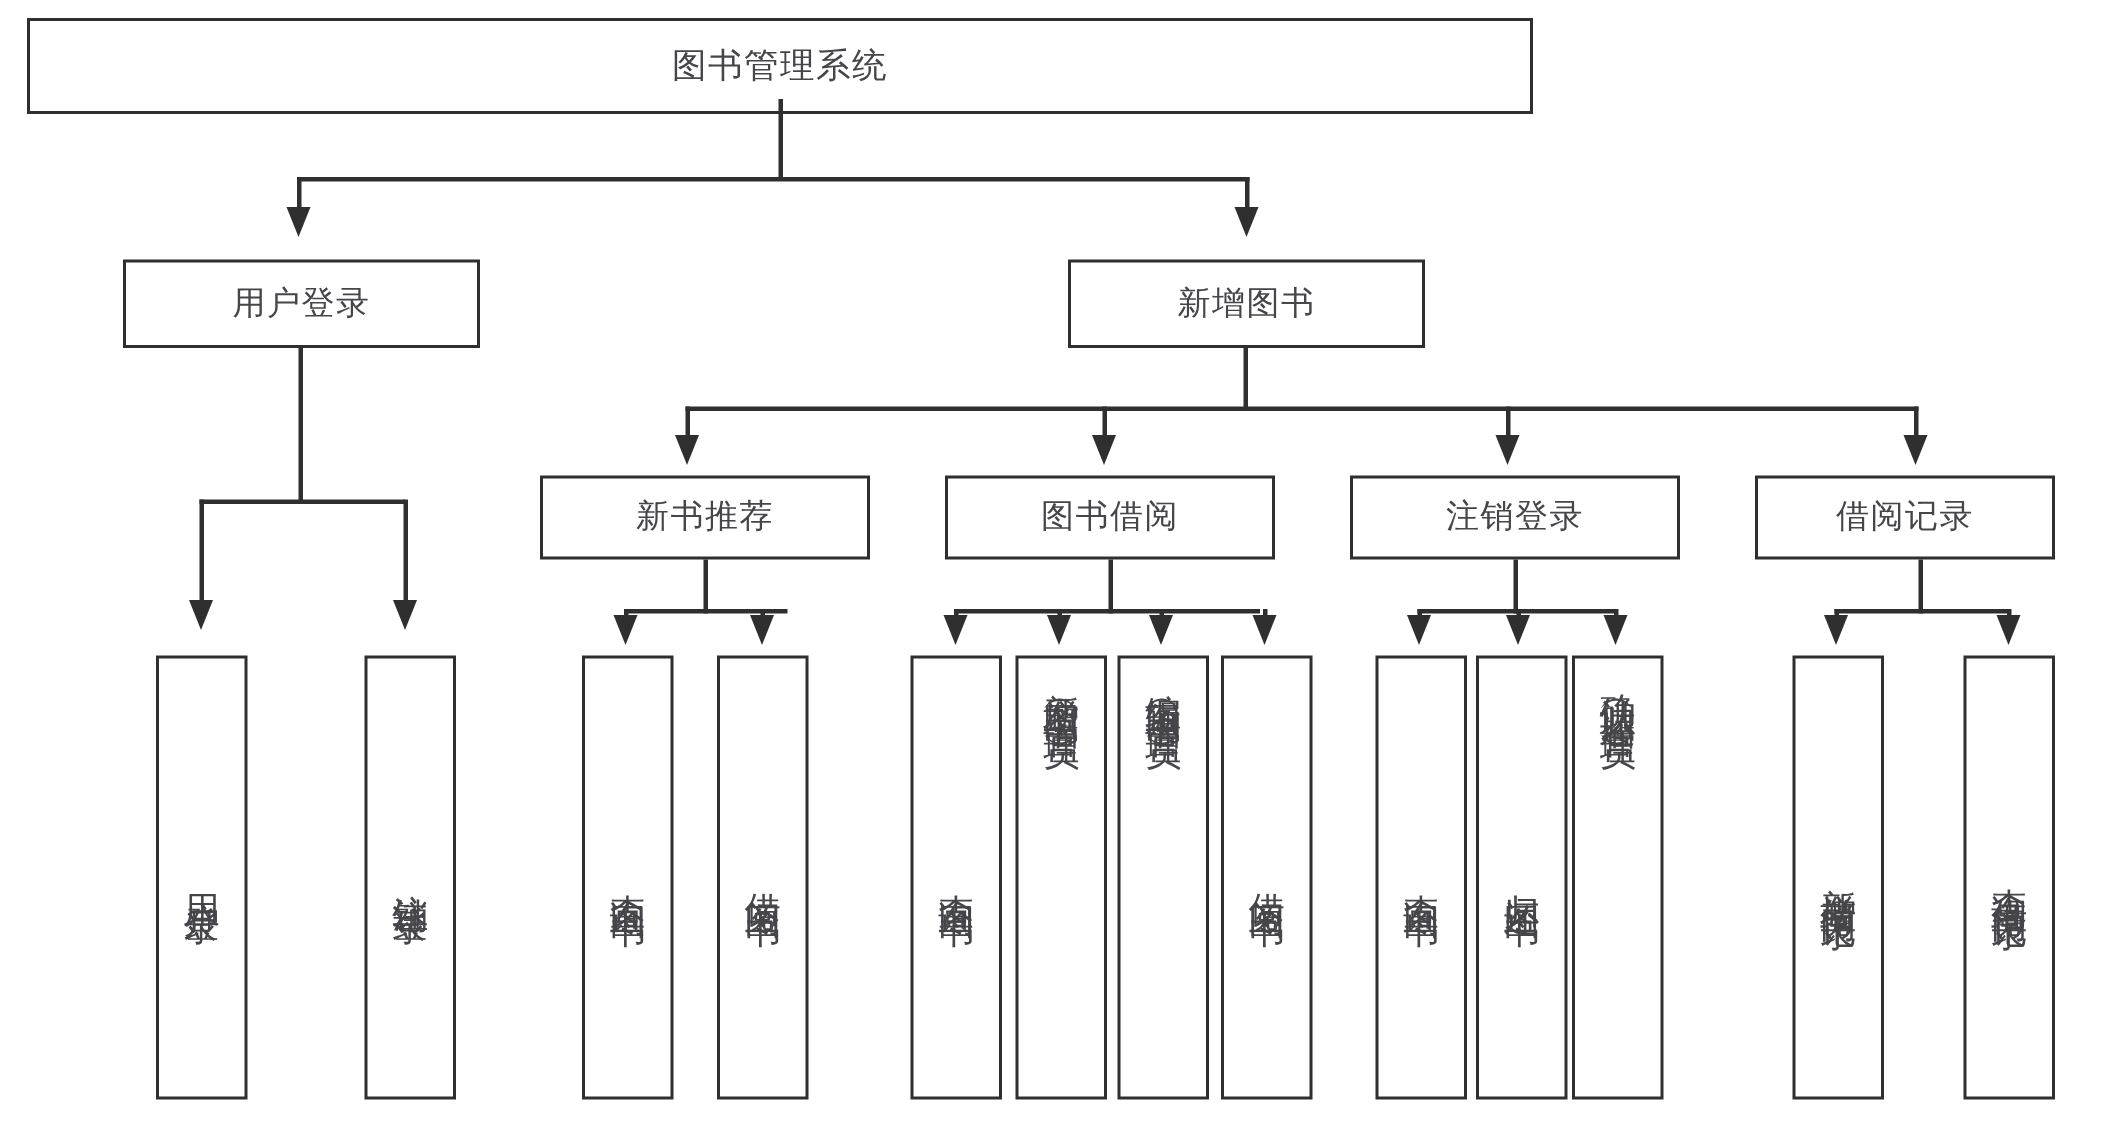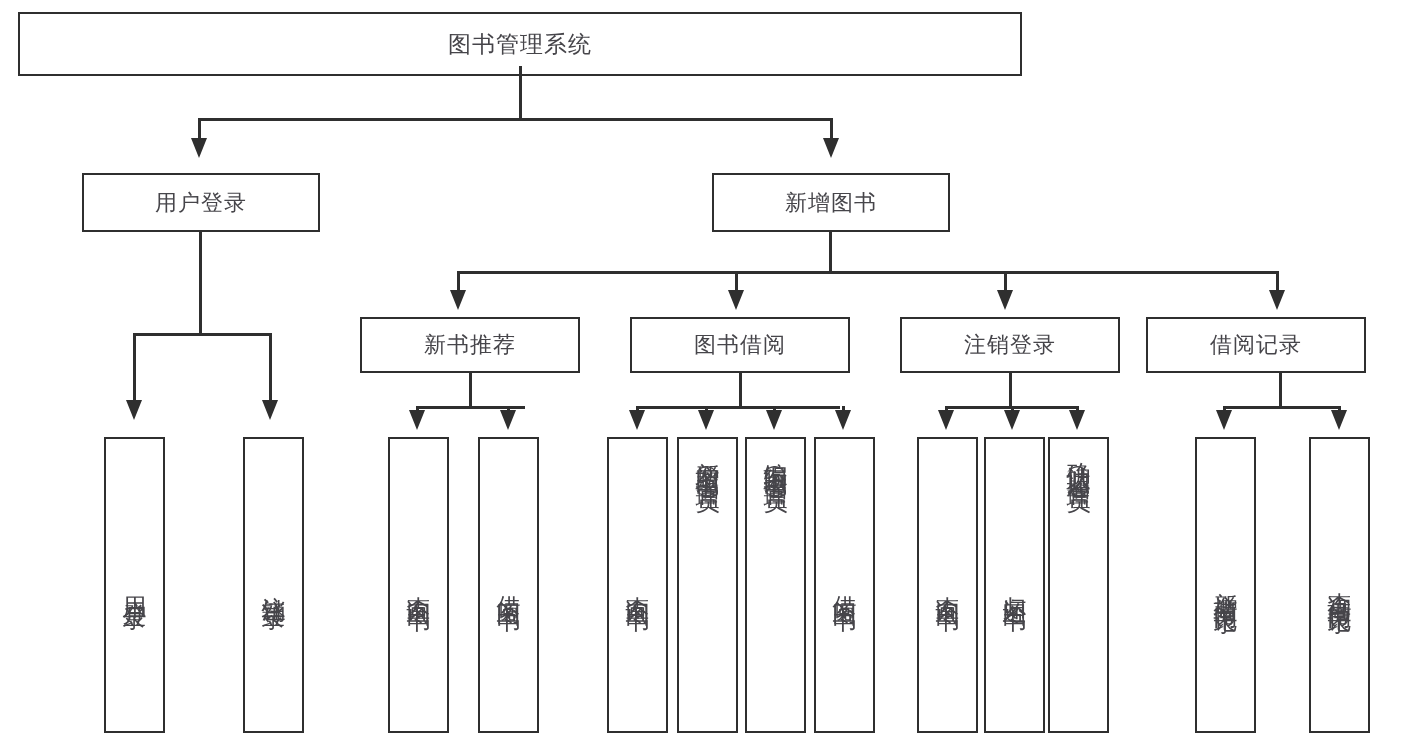--- a/index.html
+++ b/index.html
@@ -119,21 +119,21 @@
 
   <div class="node" style="left:360px;top:317px;width:220px;height:56px;">
     <span class="lbl">新书推荐</span>
   </div>
   <div class="node" style="left:630px;top:317px;width:220px;height:56px;">
     <span class="lbl">图书借阅</span>
   </div>
   <div class="node" style="left:900px;top:317px;width:220px;height:56px;">
     <span class="lbl">注销登录</span>
   </div>
-  <div class="node" style="left:1146px;top:317px;width:220px;height:56px;">
+  <div class="node" style="left:1170px;top:317px;width:200px;height:56px;">
     <span class="lbl">借阅记录</span>
   </div>
 
   <div class="ln vln" style="left:469px;top:373px;width:3px;height:36px;"></div>
   <div class="ln hln" style="left:416px;top:406px;width:109px;height:3px;"></div>
   <div class="ln vln" style="left:416px;top:406px;width:3px;height:8px;"></div>
   <div class="arrow" style="left:409px;top:410px;"></div>
   <div class="ln vln" style="left:507px;top:406px;width:3px;height:8px;"></div>
   <div class="arrow" style="left:500px;top:410px;"></div>
 

